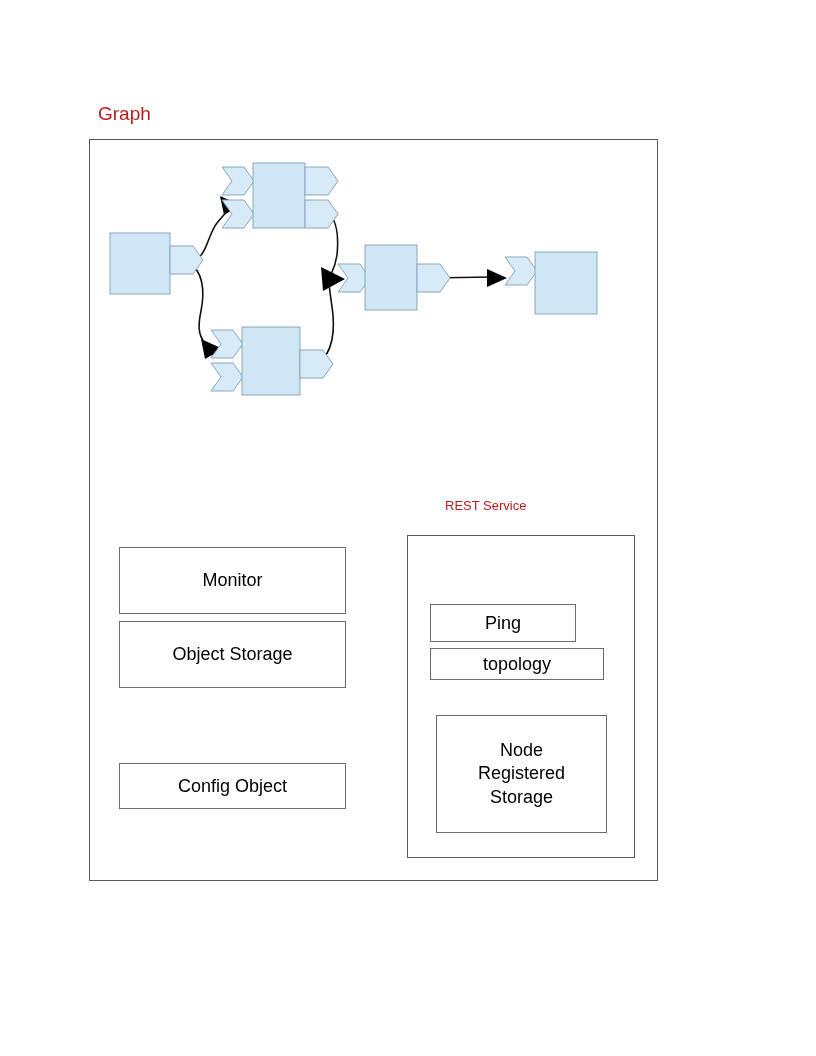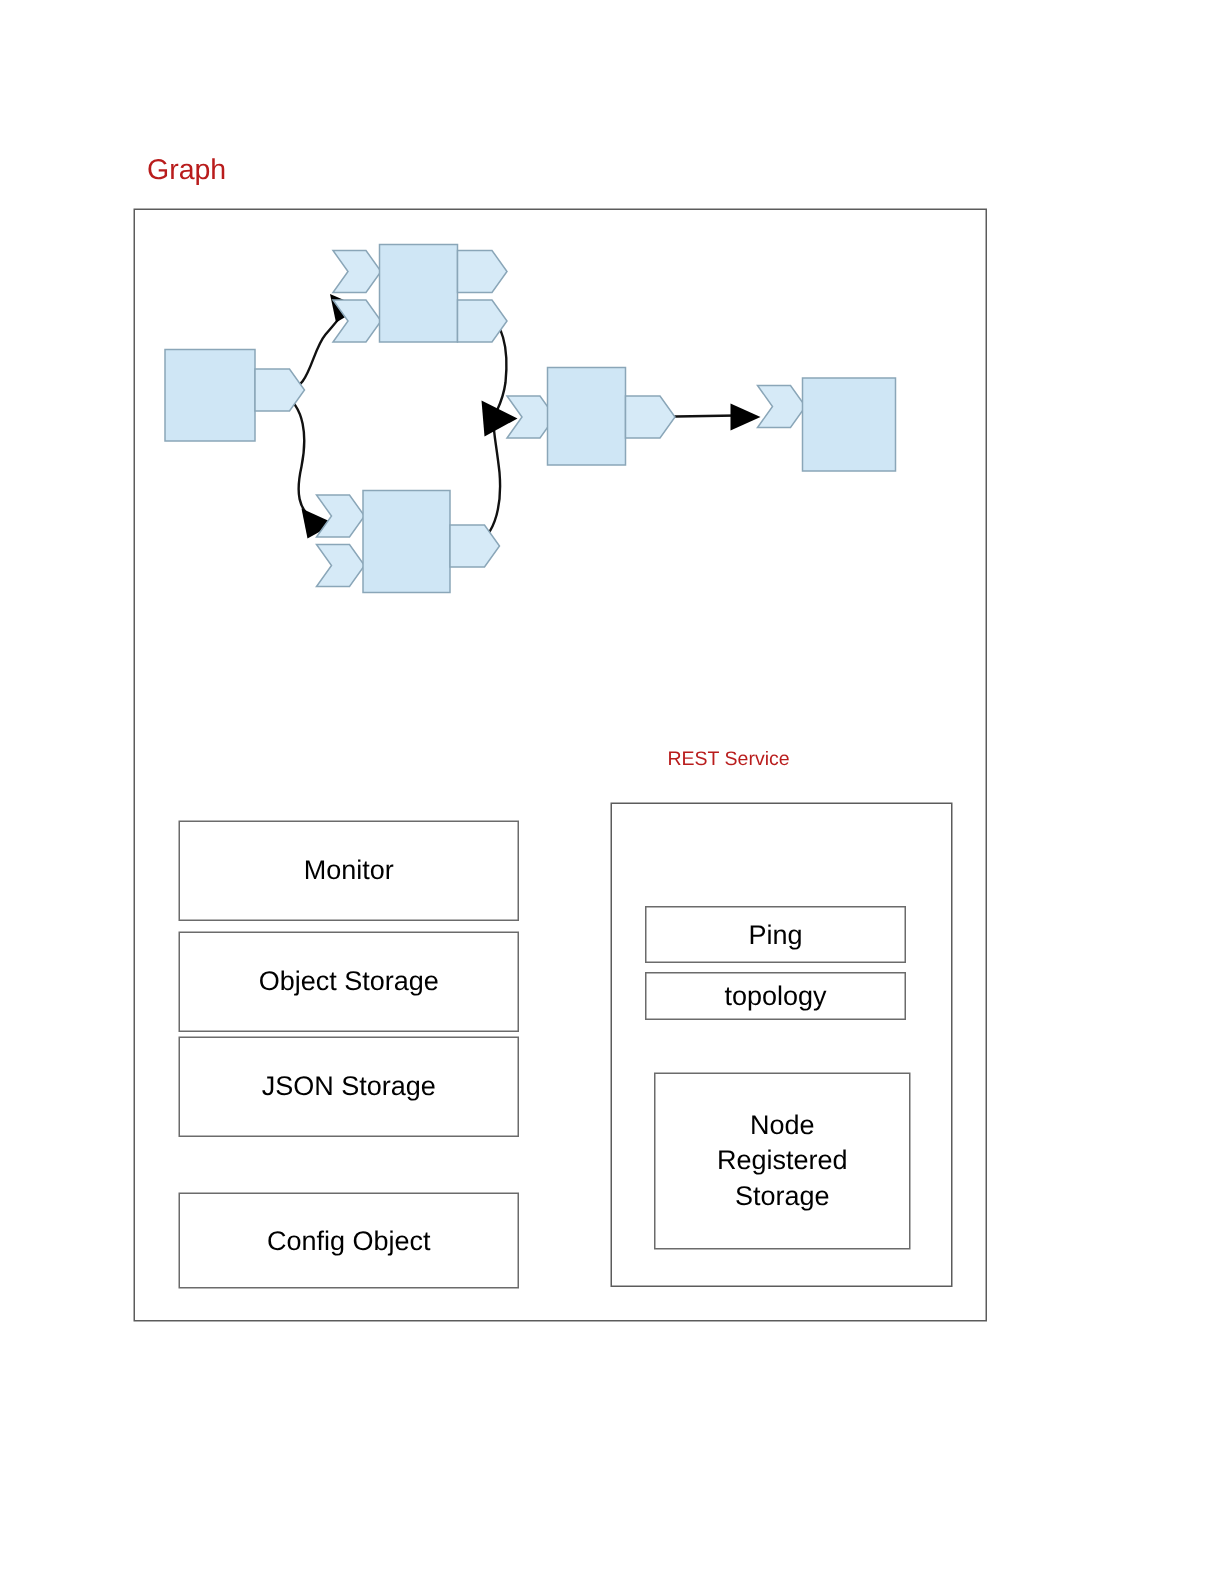--- a/index.html
+++ b/index.html
@@ -183,34 +183,31 @@
   </svg>
 
   <div class="box" style="left:119px; top:621px; width:227px; height:67px;">
     <span>Object Storage</span>
   </div>
 
   <div class="box" style="left:119px; top:547px; width:227px; height:67px;">
     <span>Monitor</span>
   </div>
 
-  <div class="box" style="left:119px; top:691px; width:227px; height:67px;">
-    <span>JSON Storage</span>
-  </div>
-
-  <div class="box" style="left:119px; top:795px; width:227px; height:64px;">
+
+  <div class="box" style="left:119px; top:763px; width:227px; height:46px;">
     <span>Config Object</span>
   </div>
 
   <div class="section-label" id="rest-label">REST Service</div>
 
   <div class="frame" id="rest-frame"></div>
 
 
-  <div class="box" style="left:430px; top:604px; width:174px; height:38px;">
+  <div class="box" style="left:430px; top:604px; width:146px; height:38px;">
     <span>Ping</span>
   </div>
 
   <div class="box" style="left:430px; top:648px; width:174px; height:32px;">
     <span>topology</span>
   </div>
 
   <div class="box multiline" style="left:436px; top:715px; width:171px; height:118px;">
     <span>Node</span>
     <span>Registered</span>

